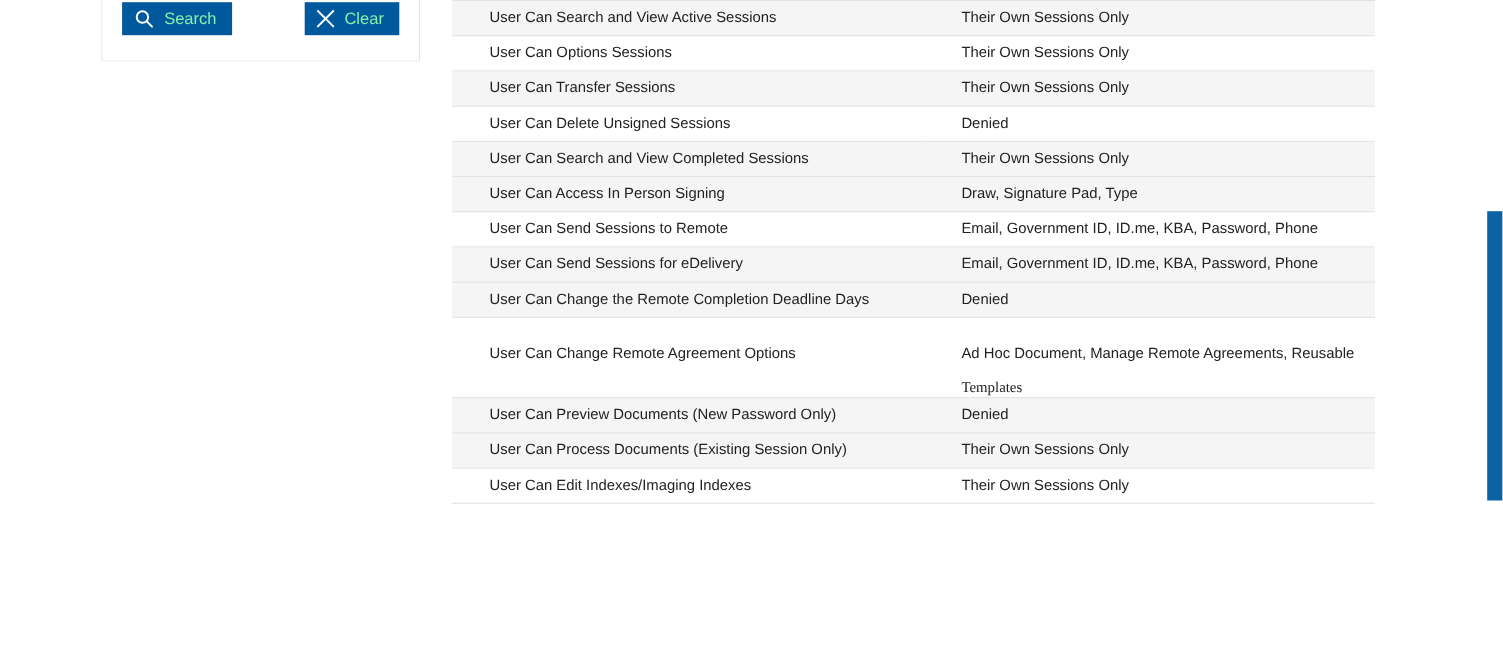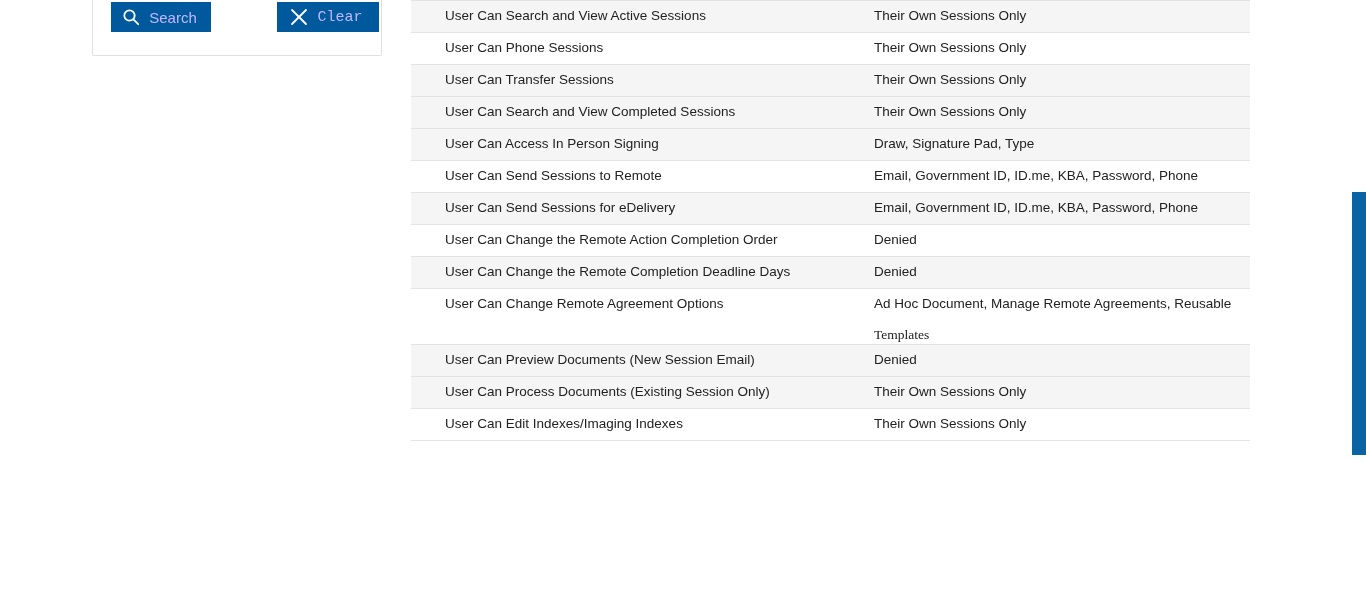--- a/index.html
+++ b/index.html
@@ -39,29 +39,29 @@
     height: 34px;
     display: flex;
     align-items: center;
   }
   .btn {
     display: inline-flex;
     align-items: center;
     justify-content: center;
     height: 30px;
     border: none;
-    color: #c4b5fd;
+    color: #86efac;
     background: #00599c;
     font-size: 15px;
     padding: 0 14px 0 8px;
     cursor: pointer;
     font-family: "Liberation Sans", sans-serif;
   }
   .btn-search { position: absolute; left: 18px; width: 100px; }
-  .btn-clear  { position: absolute; left: 184px; width: 102px; font-family: Liberation Mono, monospace; }
+  .btn-clear  { position: absolute; left: 184px; width: 86px; }
   .btn .glyph {
     display: inline-flex;
     align-items: center;
     justify-content: center;
     width: 24px;
     height: 24px;
     margin-right: 6px;
   }
   .btn .label { line-height: 1; }
 
@@ -86,21 +86,21 @@
     border-bottom: 1px solid #e3e3e3;
     padding: 0 10px 0 0;
     vertical-align: middle;
     line-height: 1.25;
   }
   table.perm td.name  { width: 430px; padding-left: 34px; }
   table.perm td.value { width: 409px; padding-left: 33px; }
   tr.odd  td { background: #f5f5f5; }
   tr.even td { background: #ffffff; }
   tr.tall { height: 62px; }
-  tr.tall td { vertical-align: top; padding-top: 7px; }
+  tr.tall td { vertical-align: top; padding-top: 24px; }
   tr.tall td.value .l2 { display: block; margin-top: 14px; font-family: Liberation Serif, serif; }
   tr.clipped td { height: 22px; }
 
   
   table.perm tr:first-child td { border-top: 1px solid #e3e3e3; }
 
   
   .scrollbar-track {
     position: absolute;
     right: 0;
@@ -160,60 +160,60 @@
   </div>
 
   <div class="table-wrap">
     <table class="perm">
       <tbody>
         <tr class="odd">
           <td class="name">User Can Search and View Active Sessions</td>
           <td class="value">Their Own Sessions Only</td>
         </tr>
         <tr class="even">
-          <td class="name">User Can Phone Sessions</td>
+          <td class="name">User Can Options Sessions</td>
           <td class="value">Their Own Sessions Only</td>
         </tr>
         <tr class="odd">
           <td class="name">User Can Transfer Sessions</td>
           <td class="value">Their Own Sessions Only</td>
+        </tr>
+        <tr class="even">
+          <td class="name">User Can Delete Unsigned Sessions</td>
+          <td class="value">Denied</td>
         </tr>
         <tr class="odd">
           <td class="name">User Can Search and View Completed Sessions</td>
           <td class="value">Their Own Sessions Only</td>
         </tr>
         <tr class="odd">
           <td class="name">User Can Access In Person Signing</td>
           <td class="value">Draw, Signature Pad, Type</td>
         </tr>
         <tr class="even">
           <td class="name">User Can Send Sessions to Remote</td>
           <td class="value">Email, Government ID, ID.me, KBA, Password, Phone</td>
         </tr>
         <tr class="odd">
           <td class="name">User Can Send Sessions for eDelivery</td>
           <td class="value">Email, Government ID, ID.me, KBA, Password, Phone</td>
-        </tr>
-        <tr class="even">
-          <td class="name">User Can Change the Remote Action Completion Order</td>
-          <td class="value">Denied</td>
         </tr>
         <tr class="odd">
           <td class="name">User Can Change the Remote Completion Deadline Days</td>
           <td class="value">Denied</td>
         </tr>
         <tr class="even tall">
           <td class="name">User Can Change Remote Agreement Options</td>
           <td class="value">
             <span>Ad Hoc Document, Manage Remote Agreements, Reusable</span>
             <span class="l2">Templates</span>
           </td>
         </tr>
         <tr class="odd">
-          <td class="name">User Can Preview Documents (New Session Email)</td>
+          <td class="name">User Can Preview Documents (New Password Only)</td>
           <td class="value">Denied</td>
         </tr>
         <tr class="odd">
           <td class="name">User Can Process Documents (Existing Session Only)</td>
           <td class="value">Their Own Sessions Only</td>
         </tr>
         <tr class="even clipped">
           <td class="name">User Can Edit Indexes/Imaging Indexes</td>
           <td class="value">Their Own Sessions Only</td>
         </tr>

